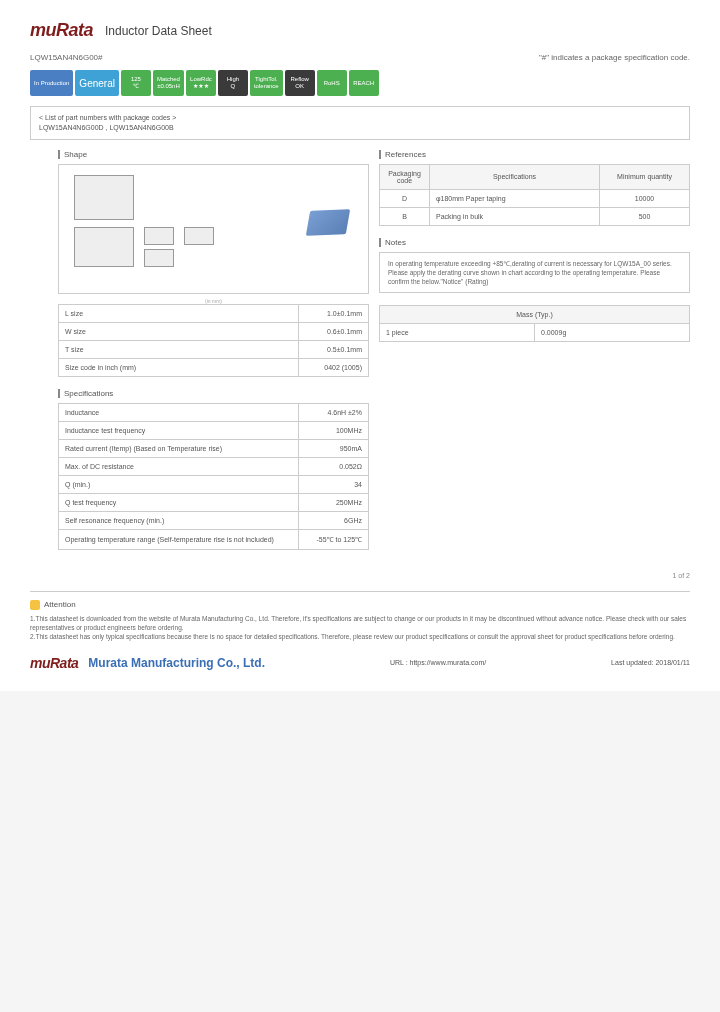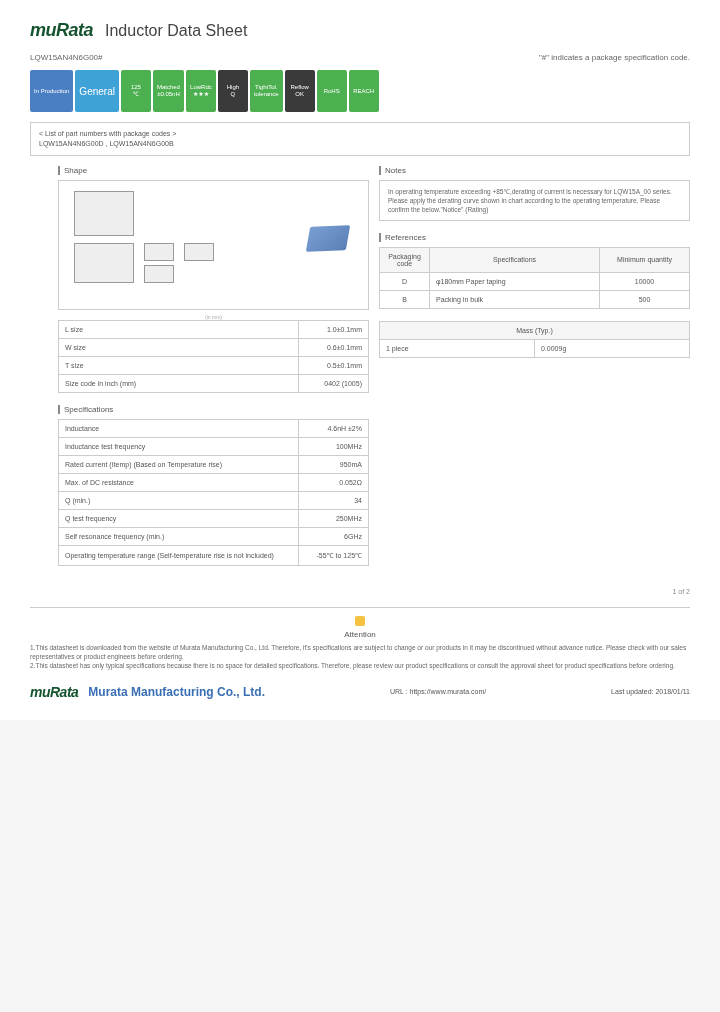--- a/index.html
+++ b/index.html
@@ -1,23 +1,23 @@
 <!DOCTYPE html>
 <html><head>
 <meta charset="utf-8">
 <style>
   * { box-sizing: border-box; margin: 0; padding: 0; }
   body { font-family: Arial, sans-serif; font-size: 8px; background: #f5f5f5; color: #333; }
   .page { width: 720px; margin: 0 auto; background: #fff; padding: 20px 30px; }
   .header { display: flex; align-items: center; gap: 12px; margin-bottom: 12px; }
-  .logo { color: #14532d; font-weight: bold; font-size: 18px; font-style: italic; letter-spacing: -0.5px; }
-  .title { font-size: 16px; color: #444; }
+  .logo { color: #7f1d1d; font-weight: bold; font-size: 18px; font-style: italic; letter-spacing: -0.5px; }
+  .title { font-size: 12px; color: #444; }
   .subhead { display: flex; justify-content: space-between; align-items: center; margin-bottom: 8px; font-size: 8px; color: #666; }
   .badges { display: flex; gap: 2px; margin-bottom: 10px; }
-  .badge { height: 42px; padding: 2px 4px; color: #fff; font-size: 6px; display: flex; flex-direction: column; justify-content: center; align-items: center; border-radius: 2px; min-width: 30px; line-height: 1.1; text-align: center; }
+  .badge { height: 26px; padding: 2px 4px; color: #fff; font-size: 6px; display: flex; flex-direction: column; justify-content: center; align-items: center; border-radius: 2px; min-width: 30px; line-height: 1.1; text-align: center; }
   .b-prod { background: #4a7fc4; }
   .b-gen { background: #3fa2d6; font-size: 10px; }
   .b-125 { background: #4caf50; }
   .b-green { background: #4caf50; }
   .b-dark { background: #3a3a3a; }
   .partlist { border: 1px solid #ccc; padding: 6px 8px; margin-bottom: 10px; font-size: 7px; color: #555; line-height: 1.4; }
   .cols { display: flex; gap: 10px; padding-left: 28px; }
   .left, .right { flex: 1; }
   .sect-title { font-size: 8px; color: #555; border-left: 2px solid #888; padding-left: 4px; margin-bottom: 5px; }
   .shape-img { border: 1px solid #ccc; padding: 8px; height: 130px; margin-bottom: 4px; background: #fff; position: relative; }
@@ -25,21 +25,21 @@
   .comp3d { position: absolute; right: 20px; top: 45px; width: 40px; height: 25px; background: linear-gradient(135deg, #7a9fd4, #5a7fb4); transform: skew(-10deg, -2deg); border-radius: 2px; }
   table { border-collapse: collapse; width: 100%; font-size: 7px; }
   td, th { border: 1px solid #ccc; padding: 5px 6px; text-align: left; color: #555; }
   th { background: #f5f5f5; font-weight: normal; text-align: center; }
   .spec-table td:last-child { text-align: right; width: 70px; }
   .notes-box { border: 1px solid #ccc; padding: 6px 8px; font-size: 6.5px; color: #666; line-height: 1.4; margin-bottom: 10px; }
   .mass-table th { text-align: center; }
   .mass-table td { width: 50%; }
   .page-num { text-align: right; font-size: 7px; color: #888; margin-top: 10px; }
   .footer-sec { border-top: 1px solid #ccc; margin-top: 12px; padding-top: 8px; }
-  .attn { display: flex; align-items: center; gap: 4px; font-size: 8px; color: #555; margin-bottom: 4px; flex-direction: column; }
+  .attn { display: flex; align-items: center; gap: 4px; font-size: 8px; color: #555; margin-bottom: 4px; }
   .attn-icon { width: 10px; height: 10px; background: #f5c242; border-radius: 2px; display: inline-block; }
   .attn-text { font-size: 6.5px; color: #666; line-height: 1.4; }
   .footer-bottom { display: flex; justify-content: space-between; align-items: center; margin-top: 14px; font-size: 7px; color: #555; }
   .footer-left { display: flex; align-items: center; gap: 10px; }
   .comp-name { color: #3a6fb5; font-weight: bold; font-size: 12px; }
   .sect-gap { margin-bottom: 12px; }
   .ref-table td:first-child, .ref-table th:first-child { text-align: center; width: 50px; }
   .ref-table td:last-child, .ref-table th:last-child { text-align: center; width: 90px; }
   .shape-caption { text-align:center; font-size:5px; color:#aaa; margin-top:2px; }
 </style>
@@ -165,50 +165,50 @@
                 <td>Operating temperature range (Self-temperature rise is not included)</td>
                 <td>-55℃ to 125℃</td>
               </tr>
         </tbody>
           </table>
       </div>
     </div>
 
     <div class="right">
       <div class="sect-gap">
+        <div class="sect-title">References</div>
+        <table class="ref-table">
+          <tbody>
+              <tr>
+            <th>Packaging code</th>
+            <th>Specifications</th>
+            <th>Minimum quantity</th>
+          </tr>
+          <tr>
+            <td>D</td>
+            <td>φ180mm Paper taping</td>
+            <td>10000</td>
+          </tr>
+          <tr>
+            <td>B</td>
+            <td>Packing in bulk</td>
+            <td>500</td>
+          </tr>
+        </tbody>
+          </table>
+      </div>
+
+      <div class="sect-gap">
         <div class="sect-title">Notes</div>
         <div class="notes-box">In operating temperature exceeding +85℃,derating of current is necessary for LQW15A_00 series.
 Please apply the derating curve shown in chart according to the operating temperature.
 Please confirm the below."Notice" (Rating)</div>
       </div>
 
       <div class="sect-gap">
-        <div class="sect-title">References</div>
-        <table class="ref-table">
-          <tbody>
-              <tr>
-            <th>Packaging code</th>
-            <th>Specifications</th>
-            <th>Minimum quantity</th>
-          </tr>
-          <tr>
-            <td>D</td>
-            <td>φ180mm Paper taping</td>
-            <td>10000</td>
-          </tr>
-          <tr>
-            <td>B</td>
-            <td>Packing in bulk</td>
-            <td>500</td>
-          </tr>
-        </tbody>
-          </table>
-      </div>
-
-      <div class="sect-gap">
         <table class="mass-table">
           <tbody>
               <tr>
                 <th colspan="2">Mass (Typ.)</th>
               </tr>
           <tr>
             <td>1 piece</td>
             <td>0.0009g</td>
           </tr>
         </tbody>

